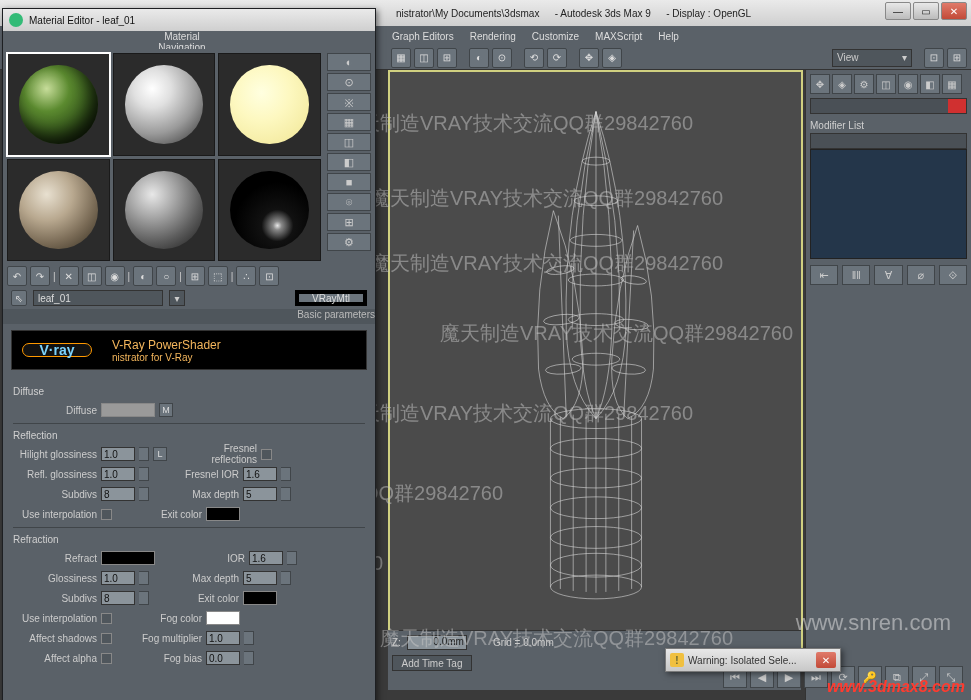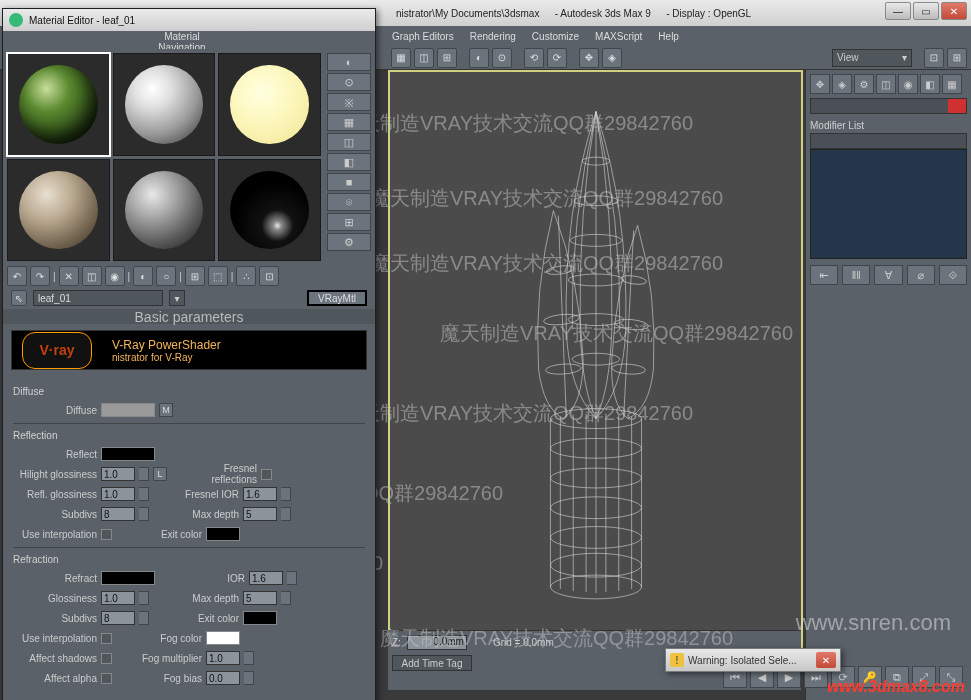--- a/index.html
+++ b/index.html
@@ -49,24 +49,24 @@
 .sph-yellow { background: radial-gradient(circle at 40% 35%, #ffffe0 0%, #fdf8c0 40%, #f2e89a 90%); }
 .sph-marble { background: radial-gradient(circle at 35% 30%, #e8e0d0 0%, #b8a88f 35%, #7a6b56 65%, #3a3224 95%); }
 .sph-gray { background: radial-gradient(circle at 35% 30%, #e8e8e8 0%, #a8a8a8 30%, #5a5a5a 65%, #1f1f1f 95%); }
 .sph-black { background: radial-gradient(circle at 60% 70%, #e8e8e8 0%, #888 6%, #111 22%, #000 60%); }
 .me-side { width:48px; background:#5a6168; padding:4px 2px; display:flex; flex-direction:column; gap:2px; }
 .me-side .sb { height:18px; background:#6b747c; border:1px solid #404549; display:flex; align-items:center; justify-content:center; font-size:11px;}
 .me-toolbar { height:22px; background:#5a6168; padding:0 4px; display:flex; align-items:center; gap:3px; }
 .me-matname { height:22px; background:#5a6168; display:flex; align-items:center; padding:0 8px; gap:6px; }
 .me-matname input { width:130px; height:16px; background:#4f565c; border:1px solid #333; color:#ddd; padding:0 4px; }
 .me-matname .dd { width:16px; height:16px; background:#4f565c; border:1px solid #333; display:flex; align-items:center; justify-content:center;}
-.me-matname .type-btn { margin-left:auto; width:60px; height:16px; background:#6b747c; border:2px solid #000000; color:#ddd; display:flex; align-items:center; justify-content:center;}
-.me-rollup-hdr { height:15px; background:#4f565c; color:#bbb; text-align:center; font-size:14px; }
+.me-matname .type-btn { margin-left:auto; width:72px; height:16px; background:#6b747c; border:4px solid #000000; color:#ddd; display:flex; align-items:center; justify-content:center;}
+.me-rollup-hdr { height:15px; background:#4f565c; color:#bbb; text-align:right; font-size:10px; }
 .vray-banner { margin:6px 8px; height:40px; background:#000; border:1px solid #333; display:flex; align-items:center; padding:0 10px; }
-.vray-logo { width:70px; height:37px; border-radius:13px; background:#111; display:flex; align-items:center; justify-content:center; color:#c2410c; font-weight:bold; font-size:14px; border:1px solid #f90;}
+.vray-logo { width:70px; height:14px; border-radius:13px; background:#111; display:flex; align-items:center; justify-content:center; color:#7dd3fc; font-weight:bold; font-size:14px; border:1px solid #f90;}
 .vray-text { margin-left:20px; }
 .vray-text .l1 { color:#f4b65c; font-size:12px; }
 .vray-text .l2 { color:#f4b65c; font-size:10px; }
 .me-params { padding:4px 10px; }
 .sect-label { color:#d0d0d0; font-size:10px; margin:6px 0 4px; }
 .param-row { display:flex; align-items:center; height:18px; gap:4px; margin-bottom:2px; }
 .param-row .lab { width:84px; text-align:right; color:#ccc; font-size:10px; }
 .param-row .lab2 { width:72px; text-align:right; color:#ccc; font-size:10px; margin-left:14px;}
 .swatch { width:54px; height:14px; background:#000; border:1px solid #888; }
 .swatch.gray { background:#9a9a9a; }
@@ -329,24 +329,20 @@
     <div class="sect-label">Diffuse</div>
     <div class="param-row">
       <span class="lab">Diffuse</span>
       <div class="swatch gray"></div>
       <div class="map-btn">M</div>
     </div>
     <div class="hr"></div>
 
     <div class="sect-label">Reflection</div>
     <div class="param-row">
-      <span class="lab">Reflect</span>
-      <div class="swatch"></div>
-    </div>
-    <div class="param-row">
       <span class="lab">Hilight glossiness</span>
       <div class="spin">1.0</div>
         <div class="spin-arrows"></div>
       <div class="map-btn">L</div>
       <span class="lab2">Fresnel reflections</span>
       <div class="chk"></div>
     </div>
     <div class="param-row">
       <span class="lab">Refl. glossiness</span>
       <div class="spin">1.0</div>

